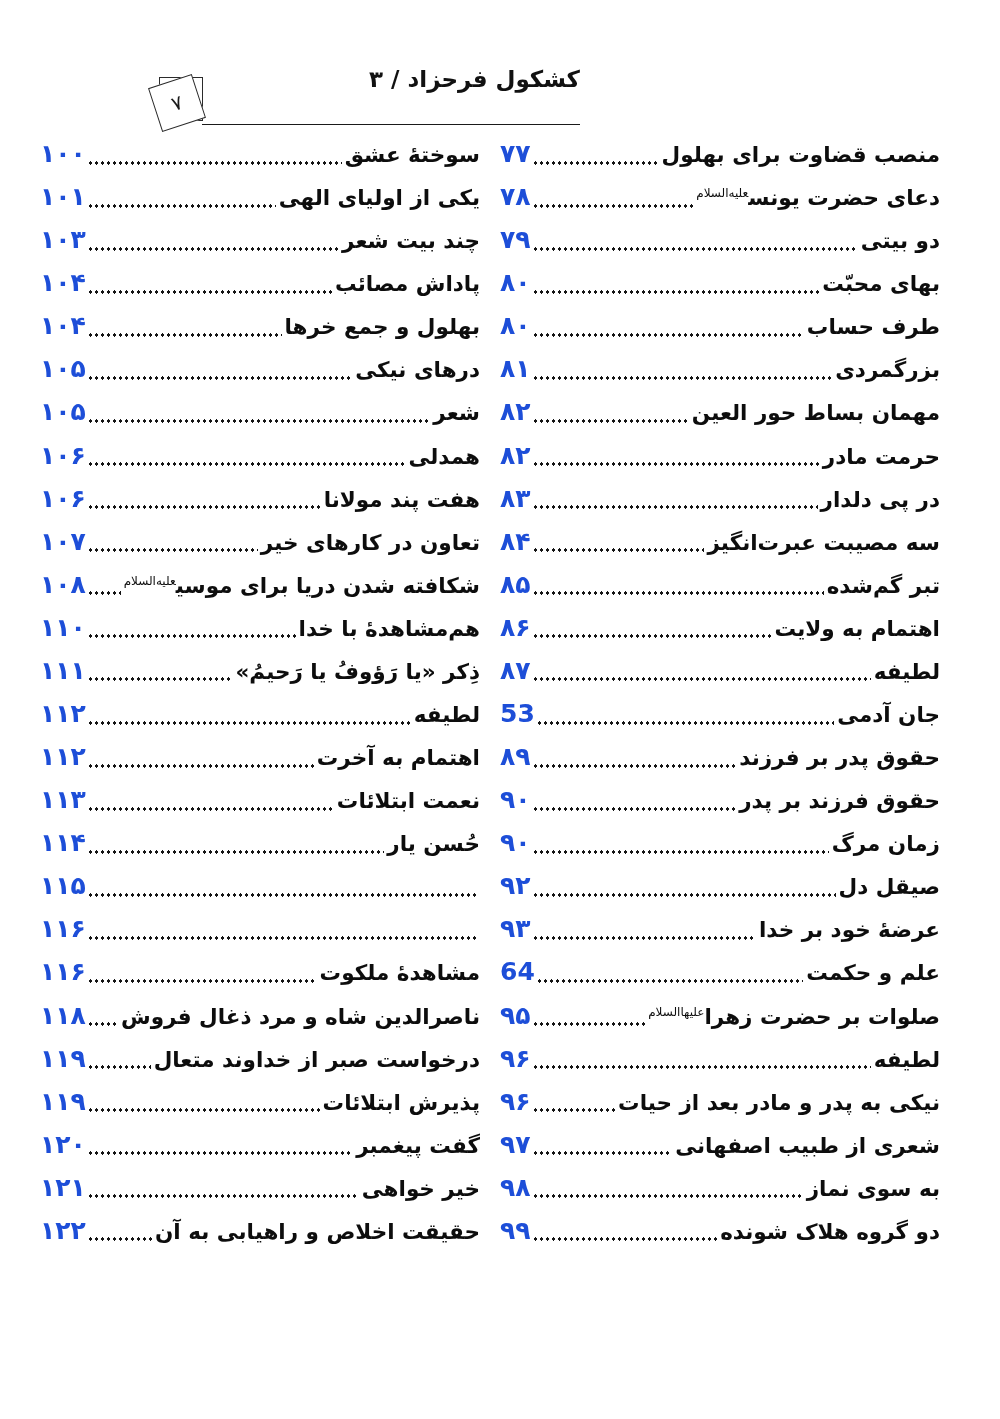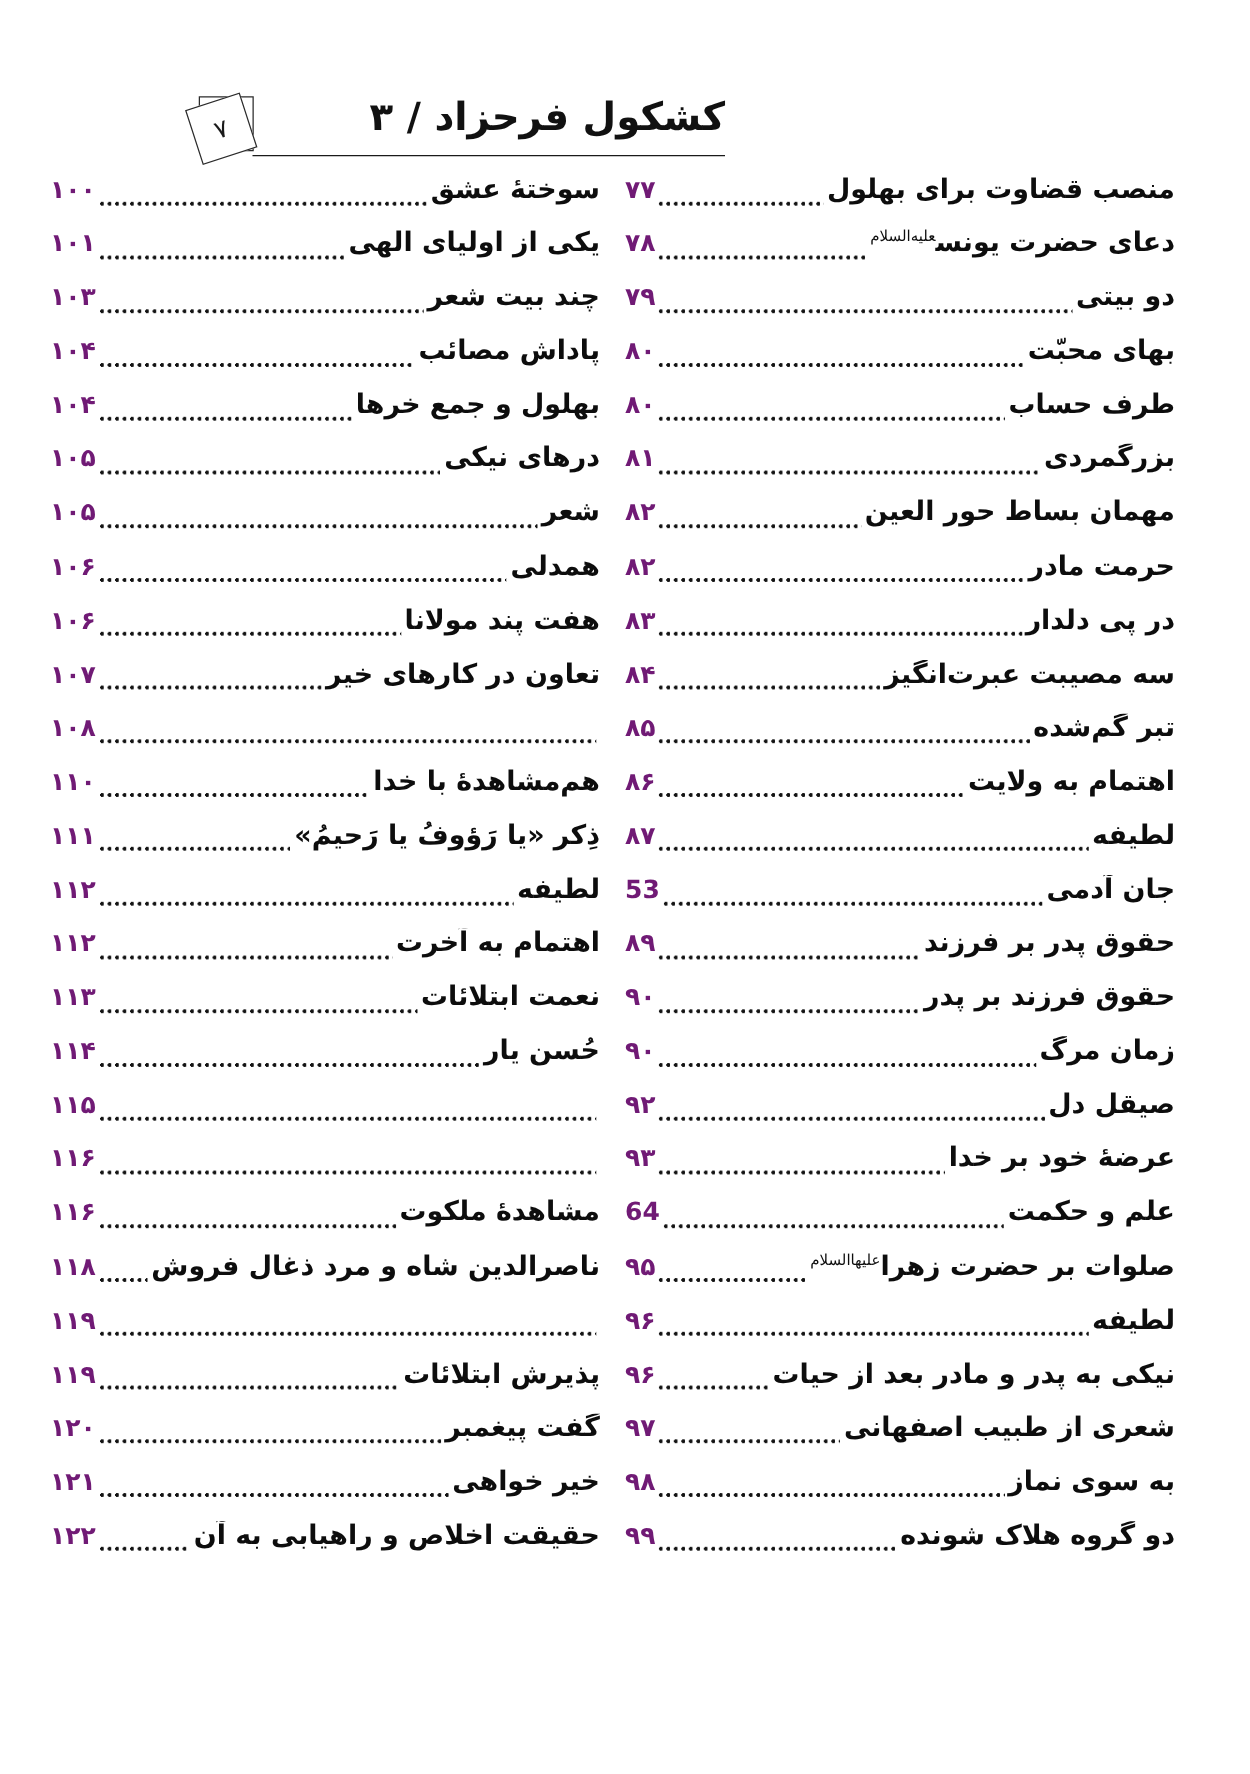--- a/index.html
+++ b/index.html
@@ -64,22 +64,22 @@
     display: flex;
     align-items: center;
     justify-content: center;
     font-size: 20px;
     color: #1a1a1a;
     font-family: "DejaVu Sans", "Liberation Sans", sans-serif;
   }
   .header-title {
     position: absolute;
     right: 0;
-    top: 14px;
-    font-size: 31px;
+    top: 4px;
+    font-size: 23px;
     font-weight: bold;
     color: #111111;
     letter-spacing: 0;
     white-space: nowrap;
   }
   .header-rule {
     position: absolute;
     left: 52px;
     right: 0;
     top: 62px;
@@ -135,23 +135,23 @@
     align-self: center;
     height: 14px;
     margin: 0 3px;
     background-image: radial-gradient(circle at 1.6px 50%, #141414 1.5px, rgba(0,0,0,0) 1.7px);
     background-size: 6px 100%;
     background-repeat: repeat-x;
     background-position: 0 1px;
   }
   .entry-page {
     flex: 0 0 auto;
-    font-size: 20px;
+    font-size: 25px;
     font-weight: bold;
-    color: #701a75;
+    color: #1d4ed8;
     white-space: nowrap;
     line-height: 1.1;
   }
 </style>
 </head>
 <body>
 
 <div class="page">
 
   <div class="header">
@@ -342,20 +342,21 @@
           <span class="entry-title">هفت پند مولانا</span>
           <span class="entry-leader"></span>
           <span class="entry-page">۱۰۶</span>
         </div>
         <div class="toc-entry">
           <span class="entry-title">تعاون در کارهای خیر</span>
           <span class="entry-leader"></span>
           <span class="entry-page">۱۰۷</span>
         </div>
         <div class="toc-entry">
+          <span class="entry-title">شکافته شدن دریا برای موسی<span class="hon">علیه‌السلام</span></span>
           <span class="entry-leader"></span>
           <span class="entry-page">۱۰۸</span>
         </div>
         <div class="toc-entry">
           <span class="entry-title">هم‌مشاهدۀ با خدا</span>
           <span class="entry-leader"></span>
           <span class="entry-page">۱۱۰</span>
         </div>
         <div class="toc-entry">
           <span class="entry-title">ذِکر «یا رَؤوفُ یا رَحیمُ»</span>
@@ -394,20 +395,21 @@
           <span class="entry-title">مشاهدۀ ملکوت</span>
           <span class="entry-leader"></span>
           <span class="entry-page">۱۱۶</span>
         </div>
         <div class="toc-entry">
           <span class="entry-title">ناصرالدین شاه و مرد ذغال فروش</span>
           <span class="entry-leader"></span>
           <span class="entry-page">۱۱۸</span>
         </div>
         <div class="toc-entry">
+          <span class="entry-title">درخواست صبر از خداوند متعال</span>
           <span class="entry-leader"></span>
           <span class="entry-page">۱۱۹</span>
         </div>
         <div class="toc-entry">
           <span class="entry-title">پذیرش ابتلائات</span>
           <span class="entry-leader"></span>
           <span class="entry-page">۱۱۹</span>
         </div>
         <div class="toc-entry">
           <span class="entry-title">گفت پیغمبر</span>

